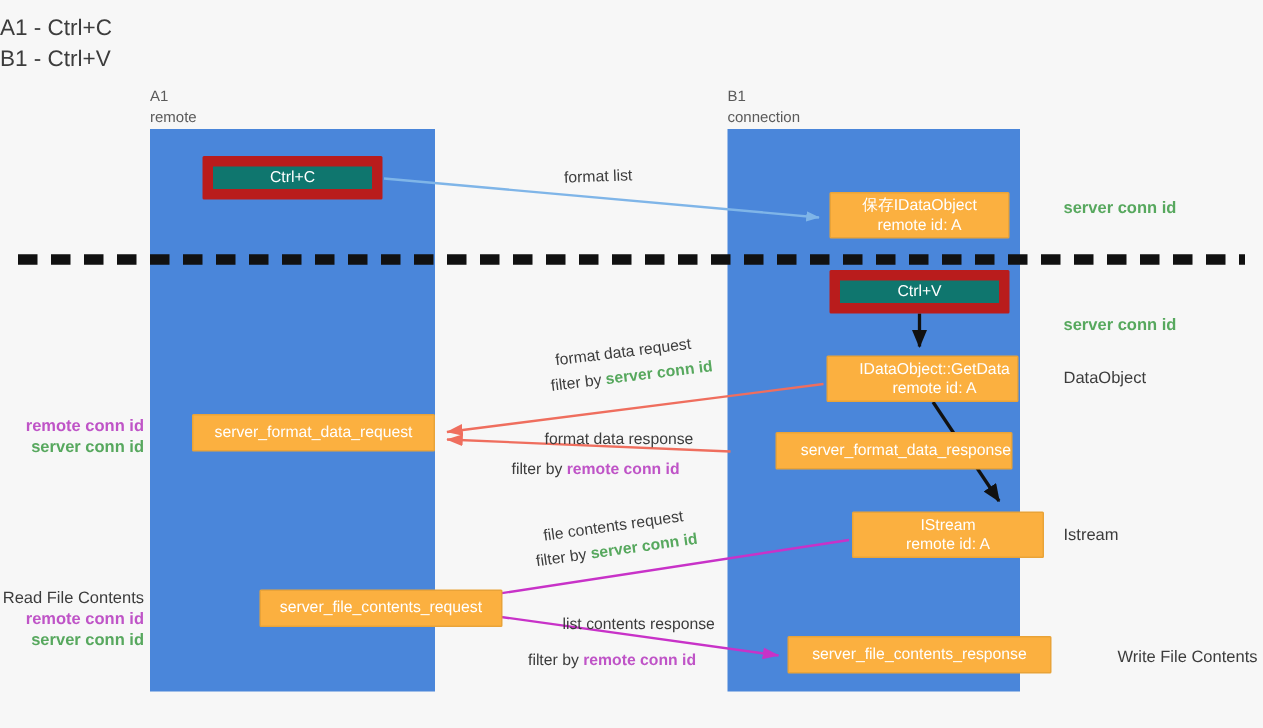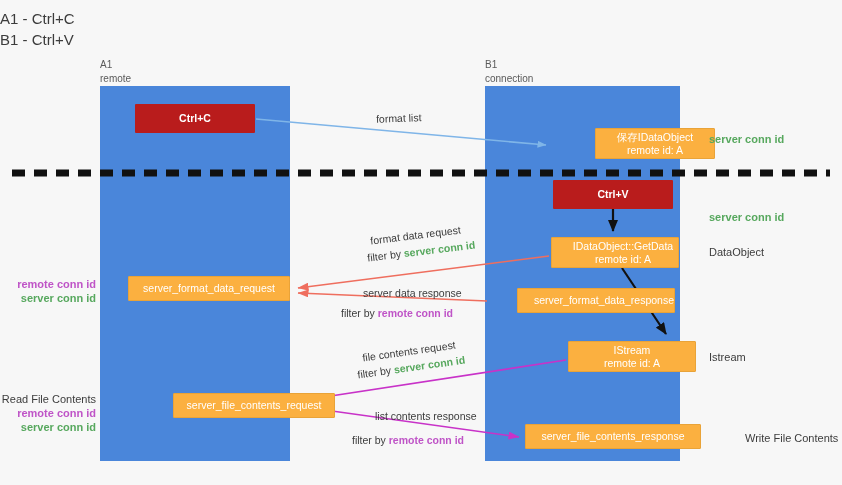--- a/index.html
+++ b/index.html
@@ -52,26 +52,26 @@
     display: flex;
     flex-direction: column;
     align-items: center;
     justify-content: center;
     text-align: center;
     color: #ffffff;
     font-size: 10.5px;
     line-height: 13px;
     border-radius: 1px;
   }
-  .box.green { background: #b91c1c; border: 7px solid #b91c1c; font-weight: bold; }
+  .box.green { background: #0f766e; border: 7px solid #b91c1c; }
   .box.orange { background: #fbb040; border: 1px solid #e9a338; }
   .box .l2 { font-weight: normal; }
 
   #box-ctrlc      { left: 135px; top: 104px; width: 120px; height: 29px; }
-  #box-save-ido   { left: 553px; top: 128px; width: 120px; height: 31px; margin-left: 42px; }
+  #box-save-ido   { left: 553px; top: 128px; width: 120px; height: 31px; }
   #box-ctrlv      { left: 553px; top: 180px; width: 120px; height: 29px; }
   #box-getdata    { left: 551px; top: 237px; width: 128px; height: 31px; padding-left: 16px; }
   #box-istream    { left: 568px; top: 341px; width: 128px; height: 31px; }
   #box-sfdreq     { left: 128px; top: 276px; width: 162px; height: 25px; }
   #box-sfdresp    { left: 517px; top: 288px; width: 158px; height: 25px; align-items: flex-end; }
   #box-sfcreq     { left: 128px; top: 393px; width: 162px; height: 25px; margin-left: 45px; }
   #box-sfcresp    { left: 525px; top: 424px; width: 176px; height: 25px; }
 
   
   .ann {
@@ -226,21 +226,21 @@
   <div class="server">server conn id</div>
 </div>
 
 <div class="abs edge-label" id="lbl-format-list">format list</div>
 
 <div class="abs edge-label" id="lbl-fdreq-1">format data request</div>
 <div class="abs edge-label" id="lbl-fdreq-2">
   <span>filter by </span><span class="server">server conn id</span>
 </div>
 
-<div class="abs edge-label" id="lbl-fdresp-1">server data response</div>
+<div class="abs edge-label" id="lbl-fdresp-1">format data response</div>
 <div class="abs edge-label" id="lbl-fdresp-2">
   <span>filter by </span><span class="remote">remote conn id</span>
 </div>
 
 <div class="abs edge-label" id="lbl-fcreq-1">file contents request</div>
 <div class="abs edge-label" id="lbl-fcreq-2">
   <span>filter by </span><span class="server">server conn id</span>
 </div>
 
 <div class="abs edge-label" id="lbl-fcresp-1">list contents response</div>

